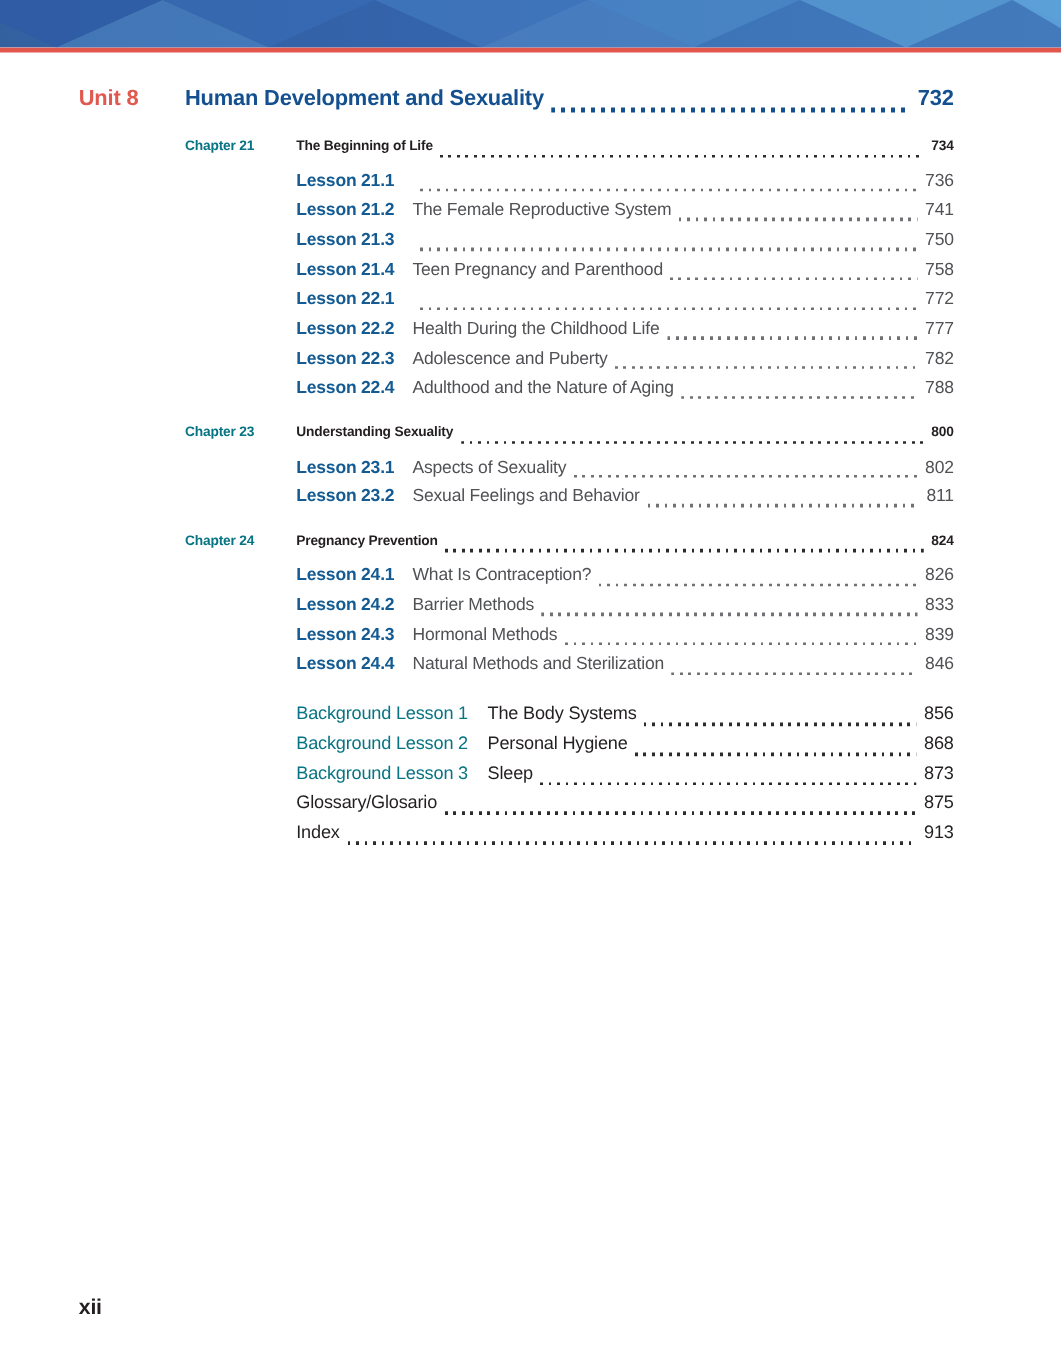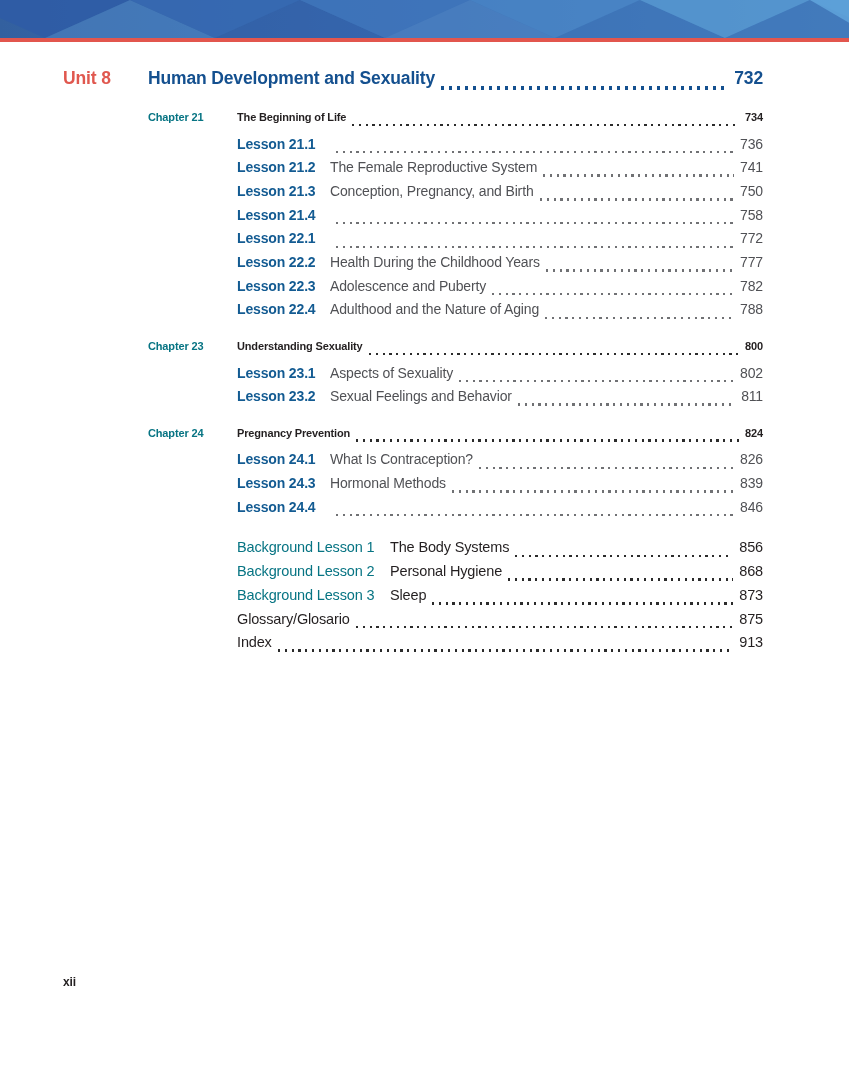--- a/index.html
+++ b/index.html
@@ -72,22 +72,22 @@
     --dc: #2b2b2b;
     height: 23.7px; line-height: 23.7px;
     margin-left: 174px;
     font-size: 14.5px; font-weight: normal;
     color: var(--text-black, #231f20);
   }
   .back-label { flex: 0 0 153px; color: var(--chapter-teal, #077483); }
 
   
   .folio {
-    position: absolute; left: 63px; top: 975px;
-    font-size: 12px; font-weight: bold;
+    position: absolute; left: 63px; top: 1036px;
+    font-size: 17px; font-weight: bold;
     color: var(--text-black, #231f20);
   }
 </style>
 </head>
 <body>
 
 <div class="page">
 
   <svg class="banner" viewBox="0 0 849 38" preserveAspectRatio="none" aria-hidden="true">
     <defs>
@@ -133,38 +133,38 @@
       <span class="pagenum">736</span>
     </div>
     <div class="row lesson-row">
       <span class="lesson-label">Lesson 21.2</span>
       <span class="row-title">The Female Reproductive System</span>
       <span class="leader"></span>
       <span class="pagenum">741</span>
     </div>
     <div class="row lesson-row">
       <span class="lesson-label">Lesson 21.3</span>
-      <span class="row-title">Conception, Pregnancy, and Birth</span>
       <span class="leader"></span>
       <span class="pagenum">750</span>
     </div>
     <div class="row lesson-row">
       <span class="lesson-label">Lesson 21.4</span>
+      <span class="row-title">Teen Pregnancy and Parenthood</span>
       <span class="leader"></span>
       <span class="pagenum">758</span>
     </div>
 
     <div class="row lesson-row">
       <span class="lesson-label">Lesson 22.1</span>
       <span class="leader"></span>
       <span class="pagenum">772</span>
     </div>
     <div class="row lesson-row">
       <span class="lesson-label">Lesson 22.2</span>
-      <span class="row-title">Health During the Childhood Years</span>
+      <span class="row-title">Health During the Childhood Life</span>
       <span class="leader"></span>
       <span class="pagenum">777</span>
     </div>
     <div class="row lesson-row">
       <span class="lesson-label">Lesson 22.3</span>
       <span class="row-title">Adolescence and Puberty</span>
       <span class="leader"></span>
       <span class="pagenum">782</span>
     </div>
     <div class="row lesson-row">
@@ -199,27 +199,34 @@
       <span class="leader"></span>
       <span class="pagenum">824</span>
     </div>
     <div class="row lesson-row">
       <span class="lesson-label">Lesson 24.1</span>
       <span class="row-title">What Is Contraception?</span>
       <span class="leader"></span>
       <span class="pagenum">826</span>
     </div>
     <div class="row lesson-row">
+      <span class="lesson-label">Lesson 24.2</span>
+      <span class="row-title">Barrier Methods</span>
+      <span class="leader"></span>
+      <span class="pagenum">833</span>
+    </div>
+    <div class="row lesson-row">
       <span class="lesson-label">Lesson 24.3</span>
       <span class="row-title">Hormonal Methods</span>
       <span class="leader"></span>
       <span class="pagenum">839</span>
     </div>
     <div class="row lesson-row">
       <span class="lesson-label">Lesson 24.4</span>
+      <span class="row-title">Natural Methods and Sterilization</span>
       <span class="leader"></span>
       <span class="pagenum">846</span>
     </div>
 
     <div class="back-block">
       <div class="row back-row">
         <span class="back-label">Background Lesson 1</span>
         <span class="row-title">The Body Systems</span>
         <span class="leader"></span>
         <span class="pagenum">856</span>

